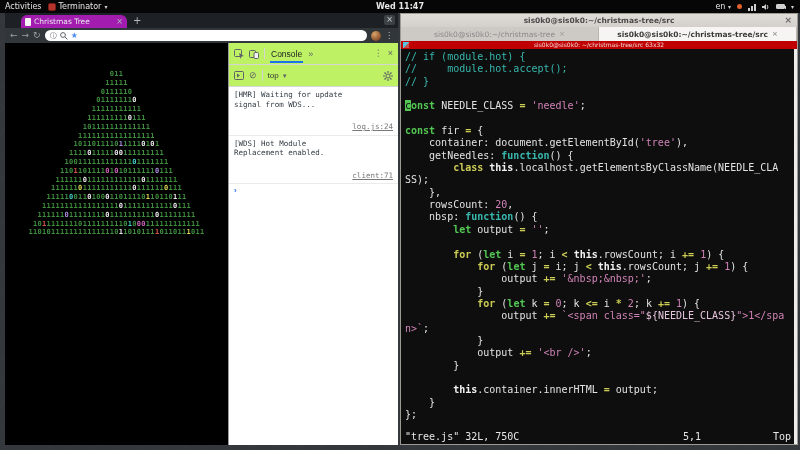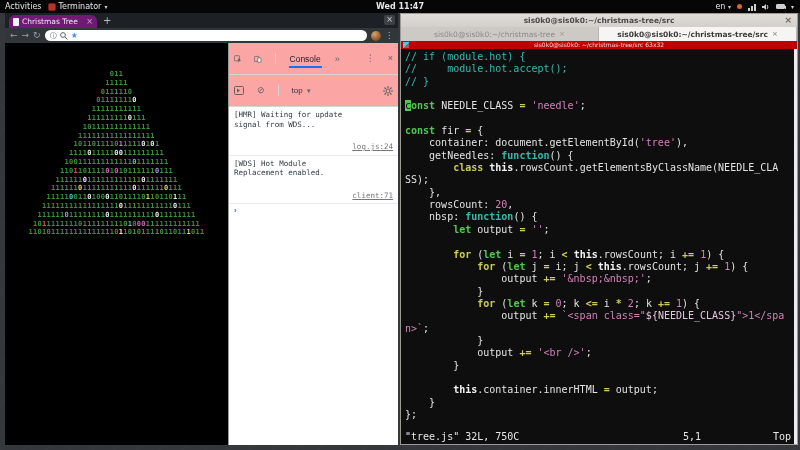--- a/index.html
+++ b/index.html
@@ -18,21 +18,21 @@
   .term-ico { width:8px; height:8px; background:#b5342c; border:1px solid #7c1f19; border-radius:2px; }
   .tb-center { position:absolute; left:0; right:0; text-align:center; font-weight:bold; pointer-events:none; }
   .tb-right { margin-left:auto; display:flex; align-items:center; gap:6px; padding-right:6px; }
   .rec-dot { width:5px; height:5px; border-radius:50%; background:#e0602a; }
   .caret { font-size:6px; color:#cfcfcf; }
   .batt { width:9px; height:5px; border:1px solid #cfcfcf; border-radius:1px; position:relative; background:#cfcfcf; }
   .batt:after { content:""; position:absolute; right:-2px; top:1px; width:1px; height:3px; background:#cfcfcf; }
   
   .browser { position:absolute; left:5px; top:13px; width:393px; height:432px; display:flex; flex-direction:column; }
   .tabstrip { height:15px; background:#1d2125; display:flex; align-items:flex-end; position:relative; }
-  .btab { margin-left:4px; width:88px; height:13px; background:#701a75; border-radius:6px 6px 0 0;
+  .btab { margin-left:16px; width:106px; height:13px; background:#a21caf; border-radius:6px 6px 0 0;
           display:flex; align-items:center; gap:3px; padding:0 4px; }
   .favicon { width:6px; height:8px; background:#f5f5f5; border-radius:1px; flex:none; }
   .btab-title { color:#e8eaed; font-size:7.5px; white-space:nowrap; overflow:hidden; flex:1; }
   .btab-x { color:#b6b9bd; font-size:8px; line-height:8px; }
   .newtab { color:#b6b9bd; font-size:10px; margin-left:6px; margin-bottom:2px; }
   .win-x { position:absolute; right:3px; top:2px; width:11px; height:10px; background:#3c4146; border-radius:2px;
            color:#cfd2d6; font-size:8px; line-height:10px; text-align:center; }
   .btoolbar { height:15px; background:#31363a; display:flex; align-items:center; gap:4px; padding:0 5px; }
   .navic { color:#9aa0a6; font-size:9px; line-height:9px; }
   .urlpill { flex:1; height:11px; background:#ffffff; border-radius:6px; display:flex; align-items:center;
@@ -43,21 +43,21 @@
   .avatar { width:10px; height:10px; border-radius:50%; background:radial-gradient(circle at 35% 30%, #d8a56a, #8a4f2a 70%, #4a2a14); }
   .kebab { color:#c0c4c8; font-size:8px; }
   .bcontent { flex:1; display:flex; min-height:0; }
   .page { flex:1; background:#000; position:relative; overflow:hidden; }
   
   .tree { position:absolute; top:27px; left:0; right:0; text-align:center;
           font-family:"DejaVu Sans Mono", monospace; font-size:7px; font-weight:bold;
           line-height:8.8px; letter-spacing:0.3px; }
   
   .devtools { width:170px; background:#ffffff; border-left:1px solid #9a9a9a; display:flex; flex-direction:column; font-family:"Liberation Sans", sans-serif; }
-  .dtrow { height:32px; background:#fca5a5; border-bottom:1px solid #d5d5d5; display:flex; align-items:center; gap:13px; padding:0 5px; }
+  .dtrow { height:22px; background:#bef264; border-bottom:1px solid #d5d5d5; display:flex; align-items:center; gap:5px; padding:0 5px; }
   .dt-sep { width:1px; height:11px; background:#d5d5d5; }
   .dt-tab { color:#202124; font-size:8.5px; position:relative; padding:3px 1px; }
   .dt-tab:after { content:""; position:absolute; left:0; right:0; bottom:-1px; height:2px; background:#1a73e8; }
   .dt-more { color:#5f6368; font-size:9px; }
   .dt-ic { color:#5f6368; font-size:9px; line-height:9px; }
   .spacer { flex:1; }
   .dt-frame { color:#333; font-size:8px; display:flex; align-items:center; gap:3px; }
   .dt-frame .caret { color:#5f6368; }
   .console-msgs { font-family:"DejaVu Sans Mono", monospace; font-size:7.5px; line-height:9.5px; color:#303942; }
   .cmsg { border-bottom:1px solid #ebebeb; padding:3px 5px; display:flex; gap:4px; }
@@ -264,21 +264,21 @@
     <div id="vim-lines">
         <div class="vline"><span class="vc">// if (module.hot) {</span></div>
         <div class="vline"><span class="vc">//     module.hot.accept();</span></div>
         <div class="vline"><span class="vc">// }</span></div>
         <div class="vline">&nbsp;</div>
         <div class="vline"><span class="vx">c</span><span class="vt">onst</span><span class="vp"> NEEDLE_CLASS </span><span class="vo">=</span><span class="vp"> </span><span class="vs">'needle'</span><span class="vp">;</span></div>
         <div class="vline">&nbsp;</div>
         <div class="vline"><span class="vt">const</span><span class="vp"> fir </span><span class="vo">=</span><span class="vp"> {</span></div>
         <div class="vline"><span class="vp">    container: document.getElementById(</span><span class="vs">'tree'</span><span class="vp">),</span></div>
         <div class="vline"><span class="vp">    getNeedles: </span><span class="vi">function</span><span class="vp">() {</span></div>
-        <div class="vline"><span class="vp">        </span><span class="vk">class</span><span class="vp"> </span><span class="vb">this</span><span class="vp">.rowsCount.getElementsByClassName(NEEDLE_CLA</span></div>
+        <div class="vline"><span class="vp">        </span><span class="vk">class</span><span class="vp"> </span><span class="vb">this</span><span class="vp">.localhost.getElementsByClassName(NEEDLE_CLA</span></div>
         <div class="vline"><span class="vp">SS);</span></div>
         <div class="vline"><span class="vp">    },</span></div>
         <div class="vline"><span class="vp">    rowsCount: </span><span class="vn">20</span><span class="vp">,</span></div>
         <div class="vline"><span class="vp">    nbsp: </span><span class="vi">function</span><span class="vp">() {</span></div>
         <div class="vline"><span class="vp">        </span><span class="vt">let</span><span class="vp"> output </span><span class="vo">=</span><span class="vp"> </span><span class="vs">''</span><span class="vp">;</span></div>
         <div class="vline">&nbsp;</div>
         <div class="vline"><span class="vp">        </span><span class="vk">for</span><span class="vp"> (</span><span class="vt">let</span><span class="vp"> i </span><span class="vo">=</span><span class="vp"> </span><span class="vn">1</span><span class="vp">; i </span><span class="vo">&lt;</span><span class="vp"> </span><span class="vb">this</span><span class="vp">.rowsCount; i </span><span class="vo">+=</span><span class="vp"> </span><span class="vn">1</span><span class="vp">) {</span></div>
         <div class="vline"><span class="vp">            </span><span class="vk">for</span><span class="vp"> (</span><span class="vt">let</span><span class="vp"> j </span><span class="vo">=</span><span class="vp"> i; j </span><span class="vo">&lt;</span><span class="vp"> </span><span class="vb">this</span><span class="vp">.rowsCount; j </span><span class="vo">+=</span><span class="vp"> </span><span class="vn">1</span><span class="vp">) {</span></div>
         <div class="vline"><span class="vp">                output </span><span class="vo">+=</span><span class="vp"> </span><span class="vs">'&amp;nbsp;&amp;nbsp;'</span><span class="vp">;</span></div>
         <div class="vline"><span class="vp">            }</span></div>

